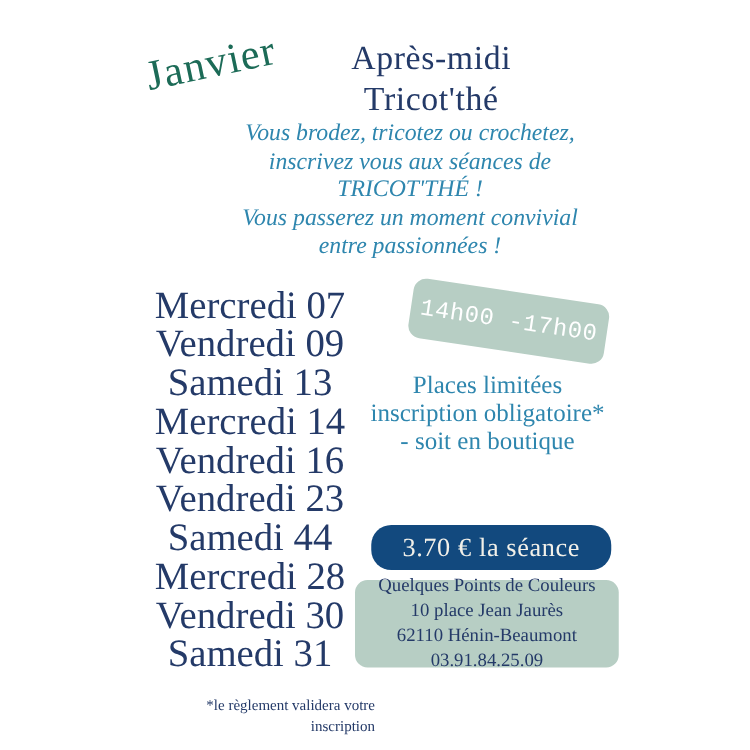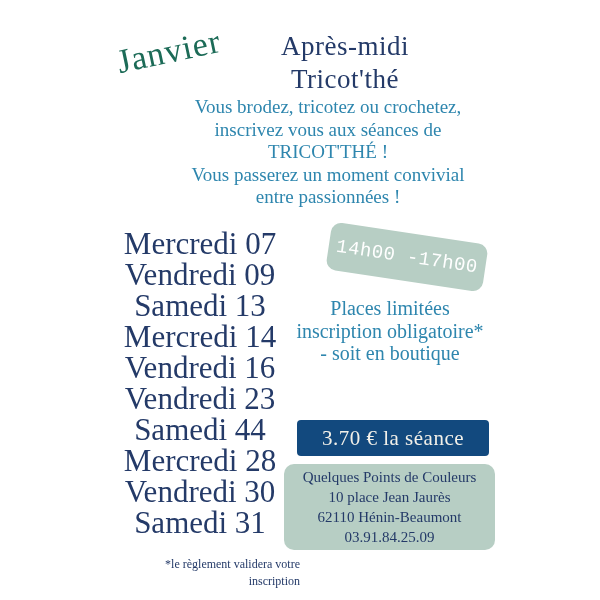--- a/index.html
+++ b/index.html
@@ -47,20 +47,21 @@
   }
   .intro {
     position: absolute;
     left: 78px;
     top: 96px;
     width: 500px;
     text-align: center;
     color: var(--teal);
     font-size: 19px;
     line-height: 22.5px;
+    font-style: italic;
   }
   .dates {
     position: absolute;
     left: 85px;
     top: 228px;
     width: 230px;
     text-align: center;
     color: var(--navy);
     font-size: 31px;
     line-height: 31px;
@@ -95,34 +96,34 @@
     font-size: 20px;
     line-height: 22.5px;
   }
   .price {
     position: absolute;
     left: 297px;
     top: 420px;
     width: 192px;
     height: 36px;
     background: var(--price-bg);
-    border-radius: 4px;
+    border-radius: 16px;
     display: flex;
     align-items: center;
     justify-content: center;
     color: #f2f0e9;
     font-size: 21px;
     letter-spacing: 0.5px;
   }
   .contact {
     position: absolute;
     left: 284px;
     top: 464px;
     width: 211px;
-    height: 86px;
+    height: 70px;
     background: var(--sage);
     border-radius: 10px;
     display: flex;
     flex-direction: column;
     align-items: center;
     justify-content: center;
     text-align: center;
     color: var(--navy);
     font-size: 15px;
     line-height: 20px;

